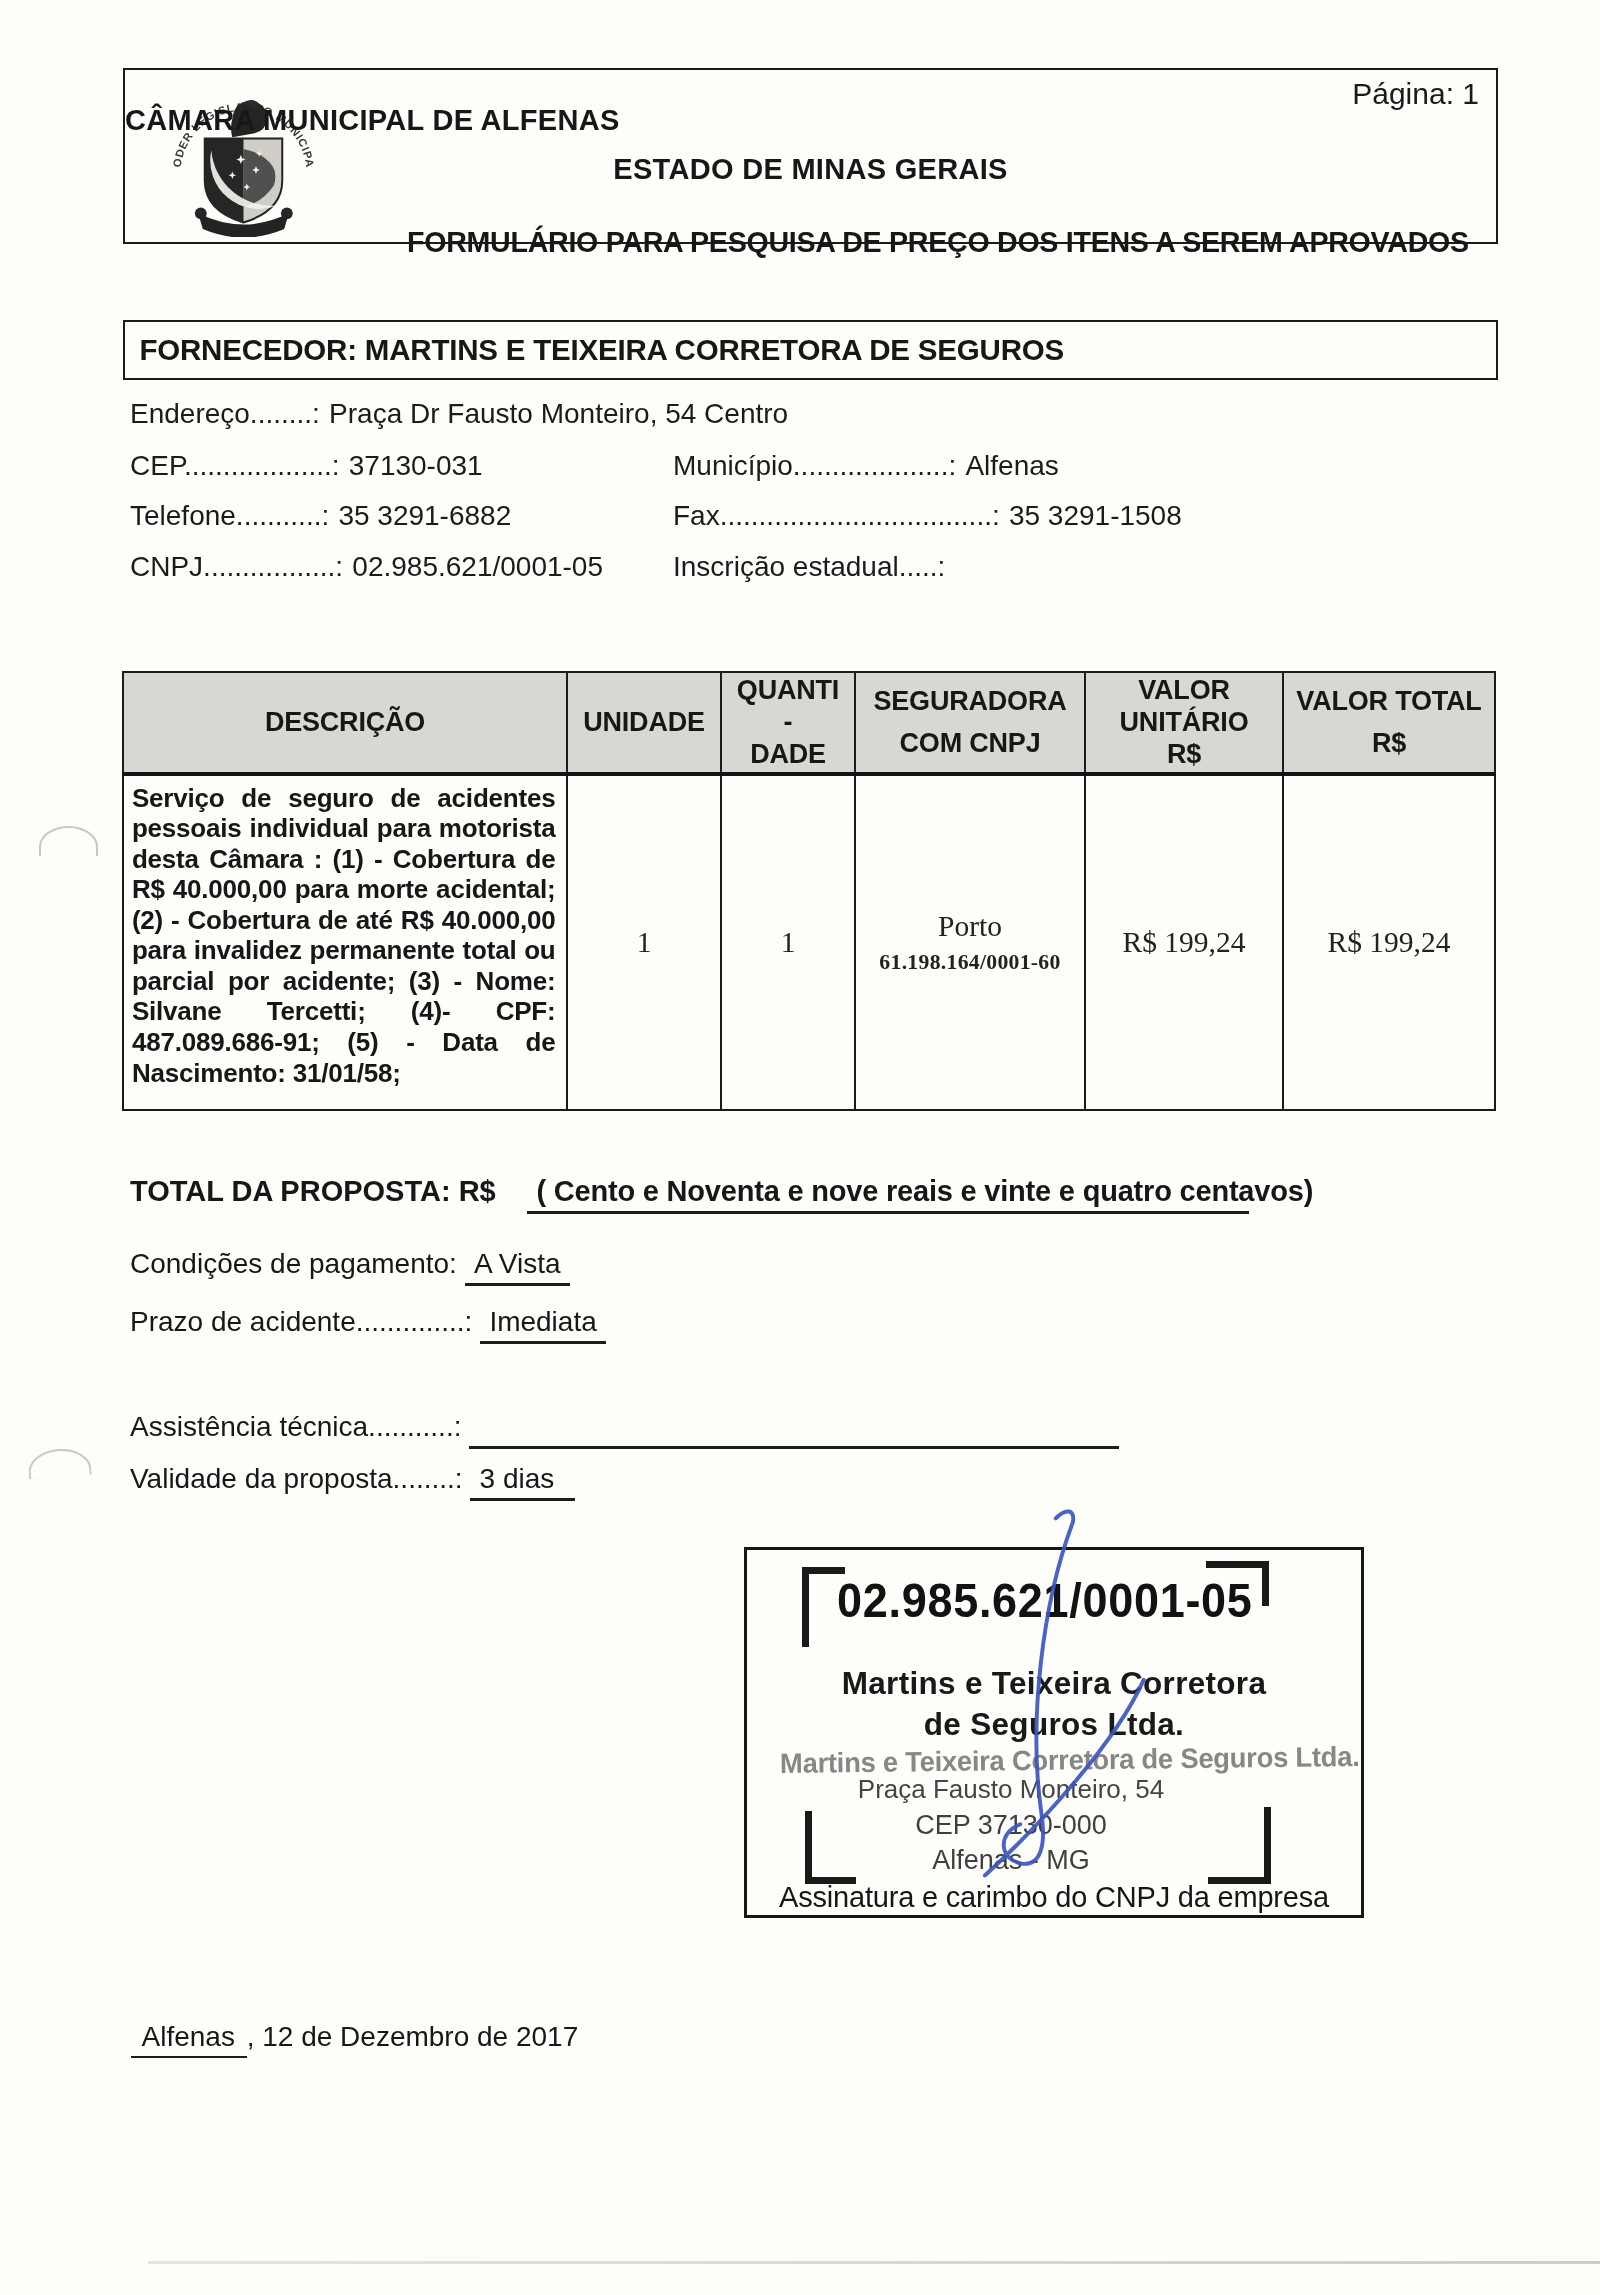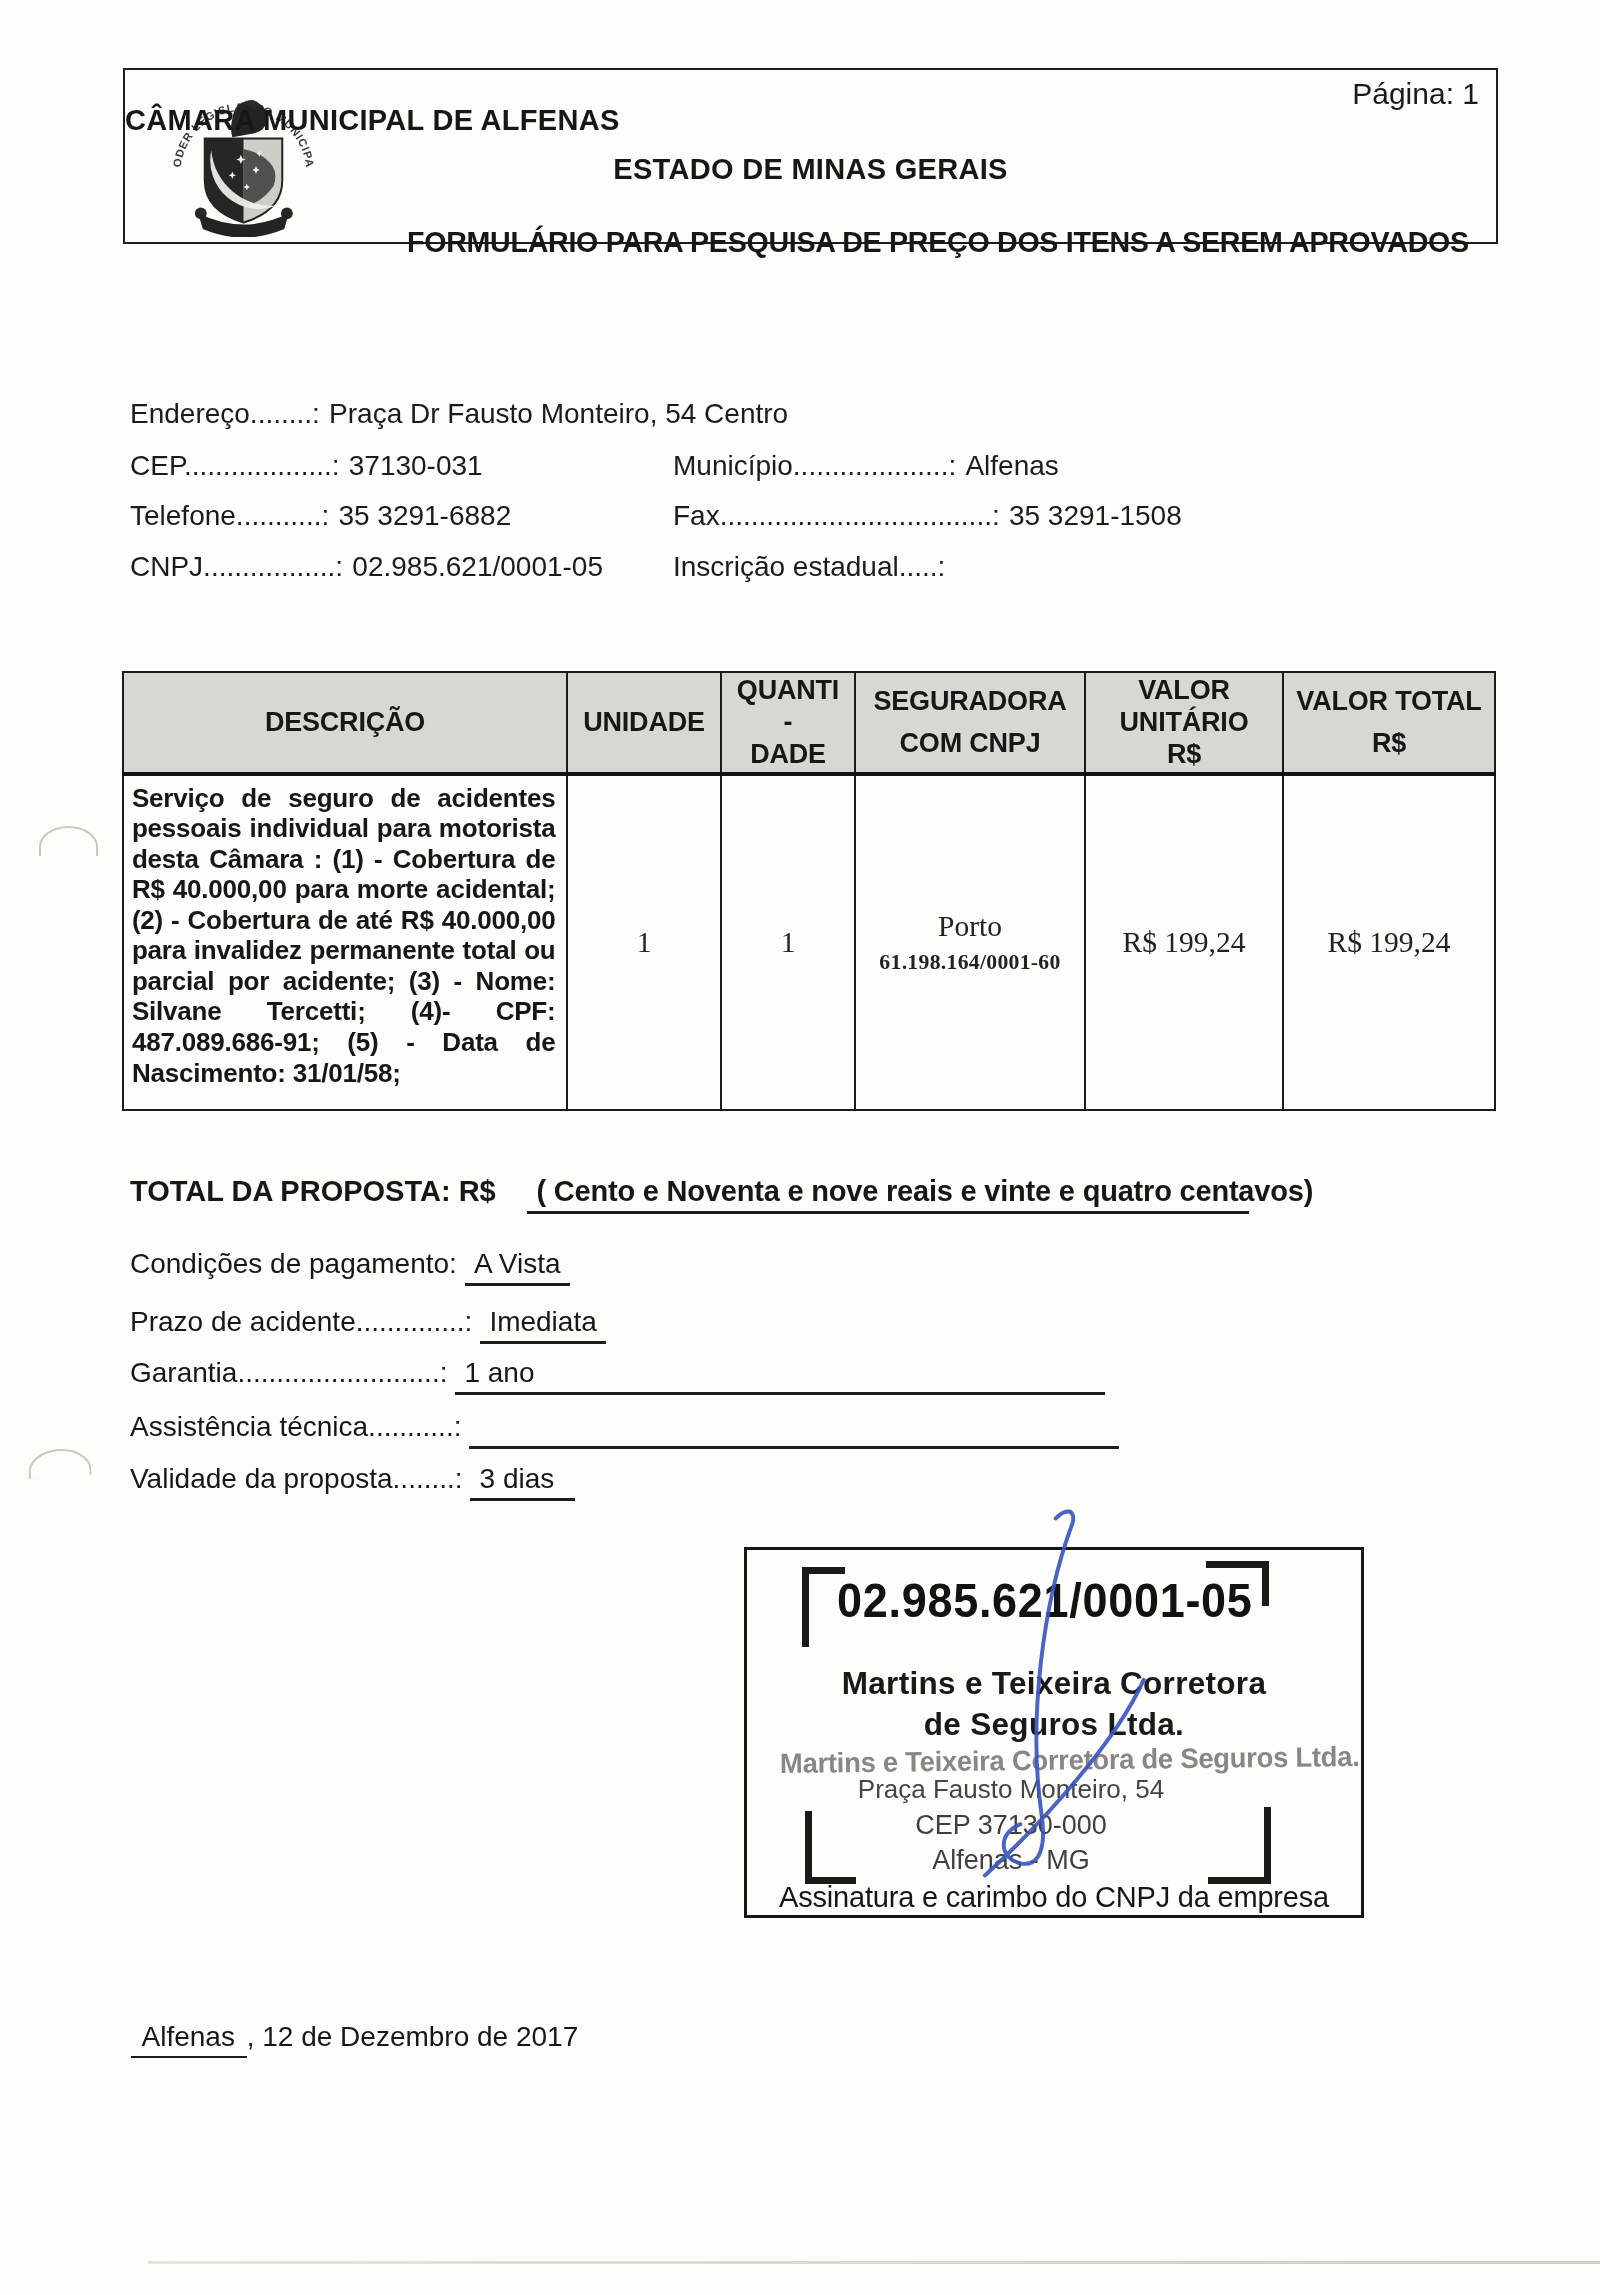--- a/index.html
+++ b/index.html
@@ -206,20 +206,23 @@
       <circle cx="187" cy="206" r="9" fill="#272727"></circle>
 
       <path d="M52 206 q69 34 138 0 l-7 24 q-62 26 -124 0 z" fill="#232323"></path>
     </svg>
 
     <div class="org-line1">CÂMARA MUNICIPAL DE ALFENAS</div>
     <div class="org-line2">ESTADO DE MINAS GERAIS</div>
     <div class="form-title">FORMULÁRIO PARA PESQUISA DE PREÇO DOS ITENS A SEREM  APROVADOS</div>
   </div>
 
+  <div class="supplier-box">
+    <span>FORNECEDOR: MARTINS E TEIXEIRA CORRETORA DE SEGUROS</span>
+  </div>
 
   <div class="info-line l-endereco">
     <span>Endereço........:</span><span class="val">Praça Dr Fausto Monteiro, 54 Centro</span>
   </div>
 
   <div class="info-line l-cep">
     <span>CEP...................:</span><span class="val">37130-031</span>
     <span class="col2">
       <span>Município....................:</span><span class="val">Alfenas</span>
     </span>
@@ -300,23 +303,20 @@
   </div>
 
   <div class="flow-line l-condicoes">
     <span>Condições de pagamento:</span> <span class="u u-short">A Vista</span>
   </div>
 
   <div class="flow-line l-prazo">
     <span>Prazo de acidente..............:</span> <span class="u u-short">Imediata</span>
   </div>
 
-  <div class="flow-line l-garantia">
-    <span>Garantia..........................:</span> <span class="u u-fixed">1 ano</span>
-  </div>
 
   <div class="flow-line l-assist">
     <span>Assistência técnica...........:</span> <span class="u u-fixed">&nbsp;</span>
   </div>
 
   <div class="flow-line l-validade">
     <span>Validade da proposta........:</span> <span class="u u-short">3 dias</span>
   </div>
 
   <div class="stamp-box">

